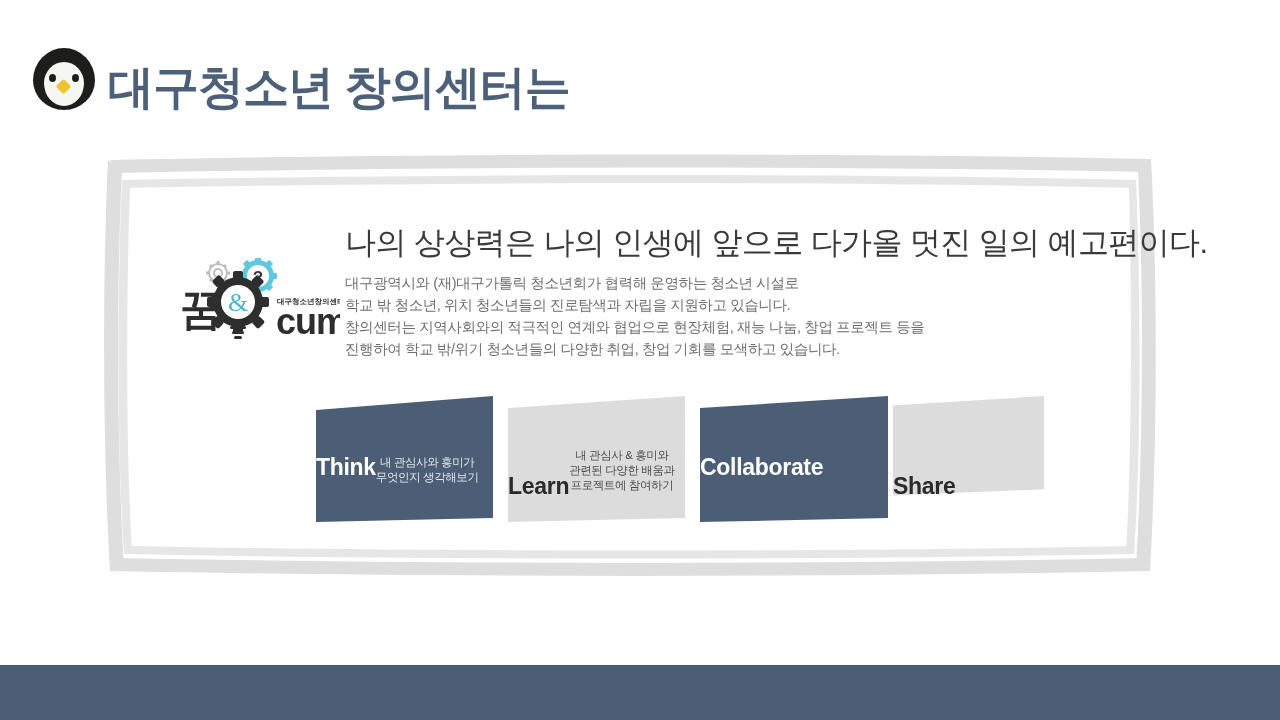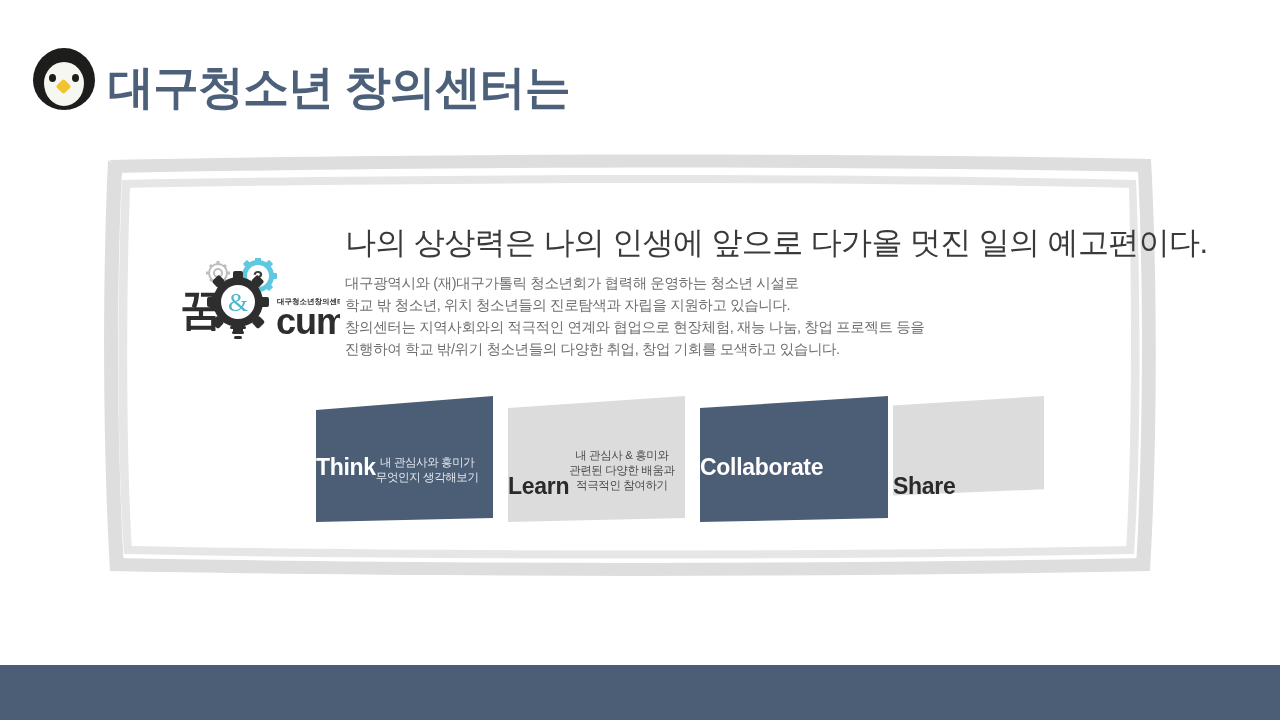--- a/index.html
+++ b/index.html
@@ -312,21 +312,21 @@
 
     <div class="step step2 light">
       <svg class="shape" viewBox="0 0 177 126" preserveAspectRatio="none" aria-hidden="true">
         <polygon points="0,12 177,0 177,122 0,126" fill="#dcdcdc"></polygon>
       </svg>
       <div class="inner">
         <div class="title">Learn</div>
         <div class="desc">
           <div>내 관심사 &amp; 흥미와</div>
           <div>관련된 다양한 배움과</div>
-          <div>적극적인 참여하기</div>
+          <div>프로젝트에 참여하기</div>
         </div>
       </div>
     </div>
 
     <div class="step step3 dark">
       <svg class="shape" viewBox="0 0 188 126" preserveAspectRatio="none" aria-hidden="true">
         <polygon points="0,12 188,0 188,122 0,126" fill="#4b5e75"></polygon>
       </svg>
       <div class="inner">
         <div class="title">Collaborate</div>

